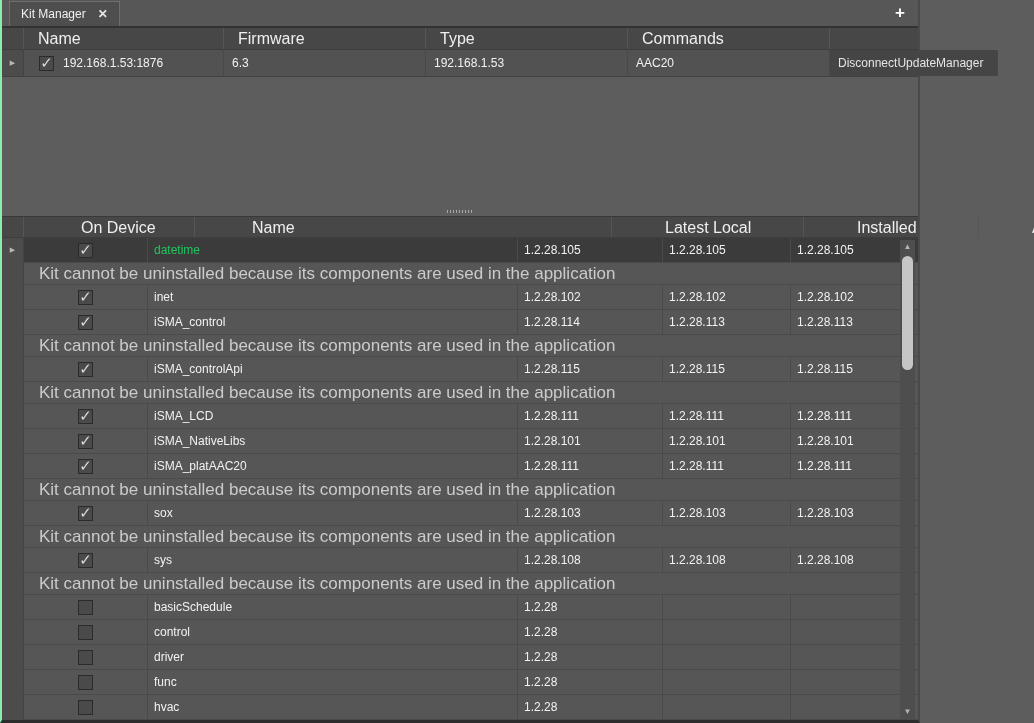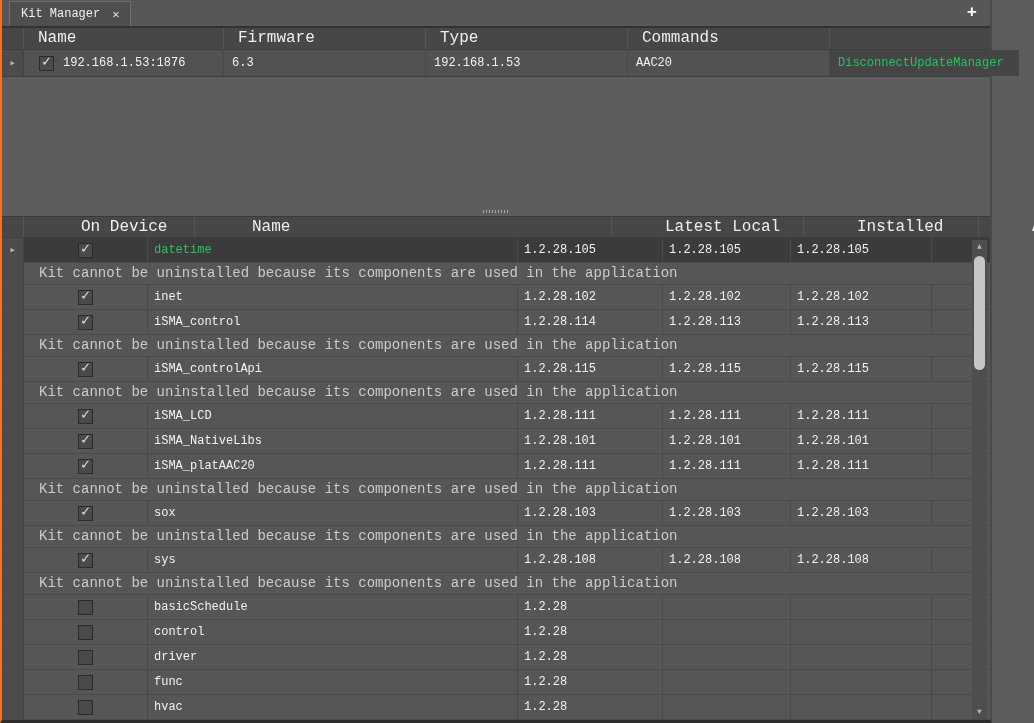--- a/index.html
+++ b/index.html
@@ -1,21 +1,21 @@
 <!DOCTYPE html>
 <html><head>
 <meta charset="utf-8">
 <style>
   * { margin:0; padding:0; box-sizing:border-box; }
   html,body { width:1034px; height:723px; overflow:hidden; }
   body { font-family:"Liberation Sans", sans-serif; background:#5d5d5d; }
 
-  .window { width:992px; height:723px; display:flex; flex-direction:column;
-            background:#5d5d5d; border-left:2px solid #f97316;
-            border-right:2px solid #4a4a4a; border-bottom:3px solid #2d2d2d;font-family:Liberation Mono, monospace; }
+  .window { width:920px; height:723px; display:flex; flex-direction:column;
+            background:#5d5d5d; border-left:2px solid #86efac;
+            border-right:2px solid #4a4a4a; border-bottom:3px solid #2d2d2d; }
 
   
   .tab-bar { flex:0 0 28px; background:#575757; border-bottom:2px solid #323232;
              position:relative; display:flex; align-items:flex-end; }
   .tab { margin-left:7px; height:25px; background:#4e4e4e;
          border:1px solid #6e6e6e; border-bottom:none;
          display:flex; align-items:center; padding:0 11px; gap:12px;
          color:#f0f0f0; font-size:12px; cursor:default; }
   .tab-close { color:#e6e6e6; font-size:12px; font-weight:bold; }
   .tab-add { position:absolute; right:13px; top:3px; color:#ffffff;
@@ -35,21 +35,21 @@
   .dt-header, .dt-row { display:grid; grid-template-columns:22px 200px 202px 202px 202px 1fr; }
   .dt-header { height:22px; background:#474747; border-bottom:1px solid #3e3e3e; }
   .dt-header .hcell { padding-left:14px; }
   .dt-row { height:27px; background:#525252; border-bottom:1px solid #404040; }
   .dt-row .cell { color:#f2f2f2; font-size:12px; display:flex; align-items:center;
                   padding-left:8px; border-right:1px solid #484848; white-space:nowrap; }
   .dt-row .name-cell { padding-left:15px; gap:9px; }
   .commands-cell { background:#454545; display:flex; align-items:center;
                    justify-content:space-between; padding:0 14px 0 10px;
                    border-right:none; }
-  .cmd { color:#22c55e; font-size:12px; cursor:default; }
+  .cmd { color:#e5e5e5; font-size:12px; cursor:default; }
 
   .spacer { flex:1 1 auto; background:#5d5d5d; }
 
   
   .splitter { flex:0 0 10px; display:flex; align-items:center; justify-content:center; }
   .splitter-handle { width:26px; height:3px;
       background-image:repeating-linear-gradient(90deg,#a8a8a8 0 1px,transparent 1px 3px); }
 
   
   .kits-table { flex:0 0 491px; display:flex; flex-direction:column; }
@@ -62,21 +62,21 @@
 
   .kit-row { height:25px; background:#565656; border-bottom:1px solid #4a4a4a; }
   .kit-cell { font-size:12px; color:#f2f2f2; display:flex; align-items:center;
               border-right:1px solid #4a4a4a; padding-left:6px; white-space:nowrap; }
   .ondevice-cell { justify-content:center; padding-left:0; }
   .kit-row.selected { background:#3b3b3b; }
   .kit-row.selected .c-name { color:#22c55e; }
 
   .msg-row { display:grid; grid-template-columns:22px 1fr; height:22px;
              background:#565656; border-bottom:1px solid #4a4a4a; }
-  .msg-text { color:#cbcbcb; font-size:14px; line-height:21px; padding-left:15px;
+  .msg-text { color:#cbcbcb; font-size:17px; line-height:21px; padding-left:15px;
               white-space:nowrap; overflow:hidden; }
 
   
   .scrollbar { position:absolute; top:2px; bottom:1px; right:3px; width:15px;
                background:#4e4e4e; }
   .scroll-arrow { position:absolute; left:0; right:0; text-align:center;
                   color:#b5b5b5; font-size:8px; line-height:10px; }
   .scroll-up { top:2px; }
   .scroll-down { bottom:2px; }
   .scroll-thumb { position:absolute; top:16px; left:2px; width:11px; height:114px;

